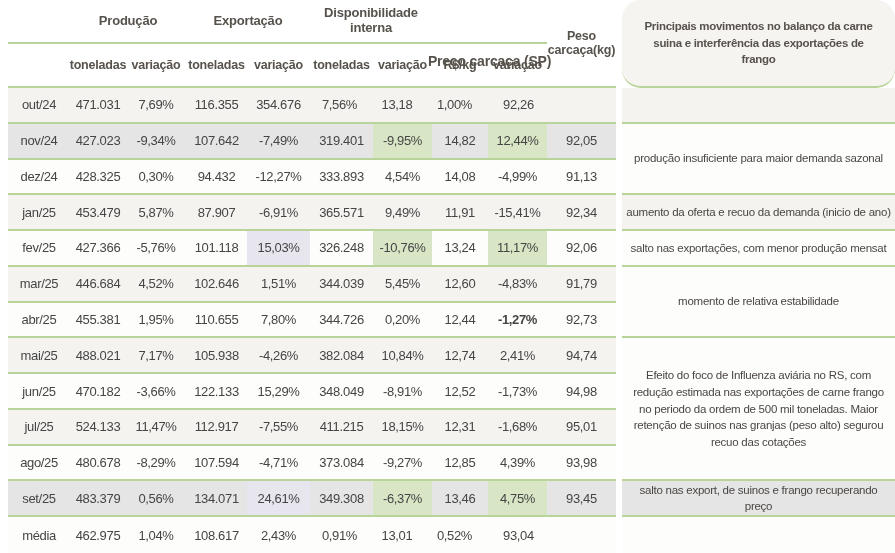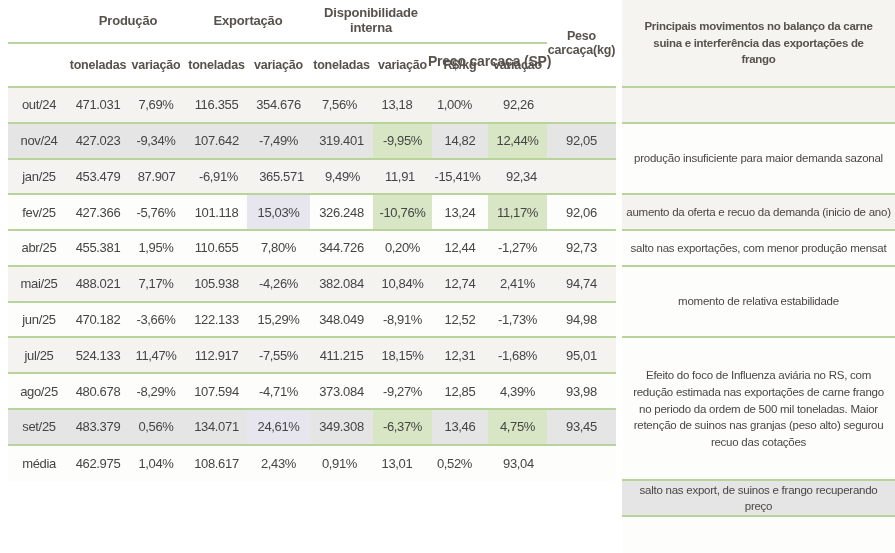--- a/index.html
+++ b/index.html
@@ -32,21 +32,21 @@
   .tone-gray{background:#f4f3f0;}
   .tone-pink{background:#e5e5e5;}
   .tone-white{background:#fdfdfc;}
   .hl-green{background:#d8e6c5;}
   .hl-lavender{background:#e7e5ee;}
 
   
   .notes-header{position:absolute;left:622px;top:0;width:273px;height:88px;box-sizing:border-box;
         background:#f6f4f1;border-bottom:2px solid #b9d49a;display:flex;align-items:center;
         justify-content:center;text-align:center;font-weight:bold;font-size:11.5px;
-        letter-spacing:-0.3px;color:#57524c;padding:0 14px;line-height:1.45;}
+        letter-spacing:-0.3px;color:#57524c;padding:0 14px;line-height:1.45;border-radius:19px;}
   .ngroups{position:absolute;left:622px;top:88px;width:273px;}
   .ngroup{box-sizing:border-box;border-bottom:2px solid #b9d49a;display:flex;align-items:center;
         justify-content:center;text-align:center;font-size:11.5px;letter-spacing:-0.25px;
         color:#4a4643;padding:0 4px;line-height:1.45;}
   .ngroup:last-child{border-bottom:none;}
 </style>
 </head>
 <body>
 
 <div class="page">
@@ -85,53 +85,78 @@
         <div class="cell" style="width: 56px;">427.023</div>
         <div class="cell" style="width: 60px;">-9,34%</div>
         <div class="cell" style="width: 61px;">107.642</div>
         <div class="cell" style="width: 63px;">-7,49%</div>
         <div class="cell" style="width: 63px;">319.401</div>
         <div class="cell hl-green" style="width: 59px;">-9,95%</div>
         <div class="cell" style="width: 56px;">14,82</div>
         <div class="cell hl-green" style="width: 59px;">12,44%</div>
         <div class="cell" style="width: 69px;">92,05</div>
       </div>
+      <div class="mrow tone-white">
+        <div class="cell" style="width: 62px;">dez/24</div>
+        <div class="cell" style="width: 56px;">428.325</div>
+        <div class="cell" style="width: 60px;">0,30%</div>
+        <div class="cell" style="width: 61px;">94.432</div>
+        <div class="cell" style="width: 63px;">-12,27%</div>
+        <div class="cell" style="width: 63px;">333.893</div>
+        <div class="cell" style="width: 59px;">4,54%</div>
+        <div class="cell" style="width: 56px;">14,08</div>
+        <div class="cell" style="width: 59px;">-4,99%</div>
+        <div class="cell" style="width: 69px;">91,13</div>
+      </div>
       <div class="mrow tone-gray">
         <div class="cell" style="width: 62px;">jan/25</div>
         <div class="cell" style="width: 56px;">453.479</div>
+        <div class="cell" style="width: 60px;">5,87%</div>
         <div class="cell" style="width: 61px;">87.907</div>
         <div class="cell" style="width: 63px;">-6,91%</div>
         <div class="cell" style="width: 63px;">365.571</div>
         <div class="cell" style="width: 59px;">9,49%</div>
         <div class="cell" style="width: 56px;">11,91</div>
         <div class="cell" style="width: 59px;">-15,41%</div>
         <div class="cell" style="width: 69px;">92,34</div>
       </div>
       <div class="mrow tone-white">
         <div class="cell" style="width: 62px;">fev/25</div>
         <div class="cell" style="width: 56px;">427.366</div>
         <div class="cell" style="width: 60px;">-5,76%</div>
         <div class="cell" style="width: 61px;">101.118</div>
         <div class="cell hl-lavender" style="width: 63px;">15,03%</div>
         <div class="cell" style="width: 63px;">326.248</div>
         <div class="cell hl-green" style="width: 59px;">-10,76%</div>
         <div class="cell" style="width: 56px;">13,24</div>
         <div class="cell hl-green" style="width: 59px;">11,17%</div>
         <div class="cell" style="width: 69px;">92,06</div>
       </div>
+      <div class="mrow tone-gray">
+        <div class="cell" style="width: 62px;">mar/25</div>
+        <div class="cell" style="width: 56px;">446.684</div>
+        <div class="cell" style="width: 60px;">4,52%</div>
+        <div class="cell" style="width: 61px;">102.646</div>
+        <div class="cell" style="width: 63px;">1,51%</div>
+        <div class="cell" style="width: 63px;">344.039</div>
+        <div class="cell" style="width: 59px;">5,45%</div>
+        <div class="cell" style="width: 56px;">12,60</div>
+        <div class="cell" style="width: 59px;">-4,83%</div>
+        <div class="cell" style="width: 69px;">91,79</div>
+      </div>
       <div class="mrow tone-white">
         <div class="cell" style="width: 62px;">abr/25</div>
         <div class="cell" style="width: 56px;">455.381</div>
         <div class="cell" style="width: 60px;">1,95%</div>
         <div class="cell" style="width: 61px;">110.655</div>
         <div class="cell" style="width: 63px;">7,80%</div>
         <div class="cell" style="width: 63px;">344.726</div>
         <div class="cell" style="width: 59px;">0,20%</div>
         <div class="cell" style="width: 56px;">12,44</div>
-        <div class="cell" style="width: 59px;">-1,27%</div>
+        <div class="cell" style="width: 59px; font-weight: bold;">-1,27%</div>
         <div class="cell" style="width: 69px;">92,73</div>
       </div>
       <div class="mrow tone-gray">
         <div class="cell" style="width: 62px;">mai/25</div>
         <div class="cell" style="width: 56px;">488.021</div>
         <div class="cell" style="width: 60px;">7,17%</div>
         <div class="cell" style="width: 61px;">105.938</div>
         <div class="cell" style="width: 63px;">-4,26%</div>
         <div class="cell" style="width: 63px;">382.084</div>
         <div class="cell" style="width: 59px;">10,84%</div>

